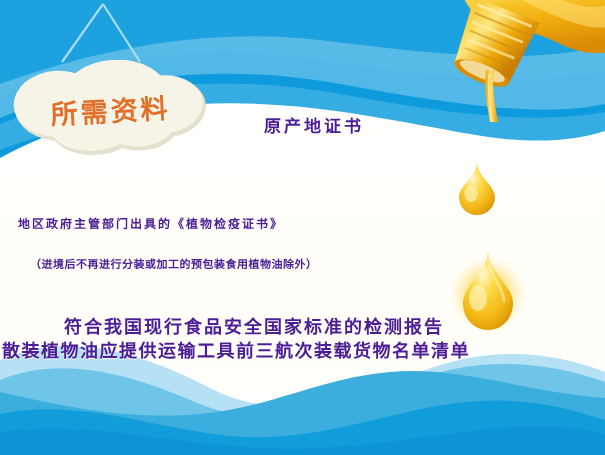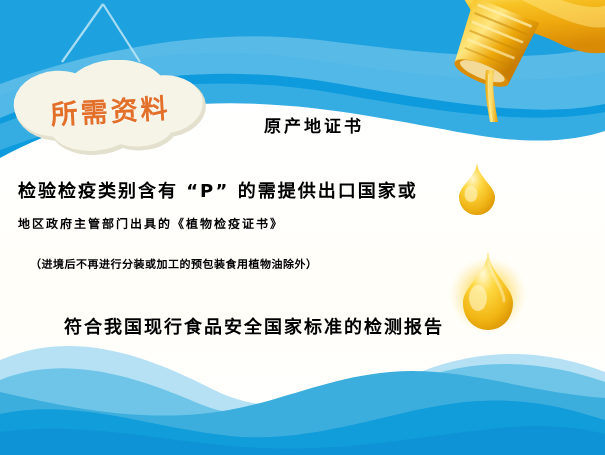--- a/index.html
+++ b/index.html
@@ -58,21 +58,21 @@
     letter-spacing: 3px;
     color: #E2702A;
     text-shadow: 0 1px 1px rgba(255,255,255,0.85);
     transform: rotate(-3.2deg);
     white-space: nowrap;
   }
 
   
   .body-text {
     position: absolute;
-    color: #000000;
+    color: #4c1d95;
     white-space: nowrap;
     font-weight: bold;
     letter-spacing: 2px;
     text-shadow: 0 1px 1px rgba(255,255,255,0.9);
   }
   .t-origin {
     left: 264px;
     top: 112px;
     font-size: 17px;
     letter-spacing: 3px;
@@ -206,28 +206,28 @@
         <ellipse cx="156" cy="47" rx="39" ry="29" fill="#F6F4E7"></ellipse>
         <ellipse cx="84" cy="65" rx="43" ry="25" fill="#F6F4E7"></ellipse>
         <ellipse cx="130" cy="67" rx="35" ry="21" fill="#F6F4E7"></ellipse>
       </g>
     </svg>
     <div class="cloud-title">所需资料</div>
   </div>
 
   <div class="body-text t-origin">原产地证书</div>
 
-  <div class="body-text t-line1">检验检疫类别含有 “P” 的需提供出口国家或</div>
 
   <div class="body-text t-line2">地区政府主管部门出具的《植物检疫证书》</div>
 
   <div class="body-text t-note">（进境后不再进行分装或加工的预包装食用植物油除外）</div>
 
   <div class="body-text t-line3">符合我国现行食品安全国家标准的检测报告</div>
 
+  <div class="body-text t-line4">散装植物油应提供运输工具前三航次装载货物名单清单</div>
 
   <div class="drop drop-small">
     <svg viewBox="0 0 44 56">
       <path d="M22,2 C22,16 40,26 40,37 C40,47.5 31.9,55 22,55 C12.1,55 4,47.5 4,37 C4,26 22,16 22,2 Z" fill="url(#dropSmallGrad)"></path>
       <ellipse cx="16" cy="34" rx="6.5" ry="8" fill="#FFF3BE" opacity="0.65"></ellipse>
     </svg>
   </div>
 
   <div class="drop drop-large">
     <svg viewBox="0 0 80 92">

